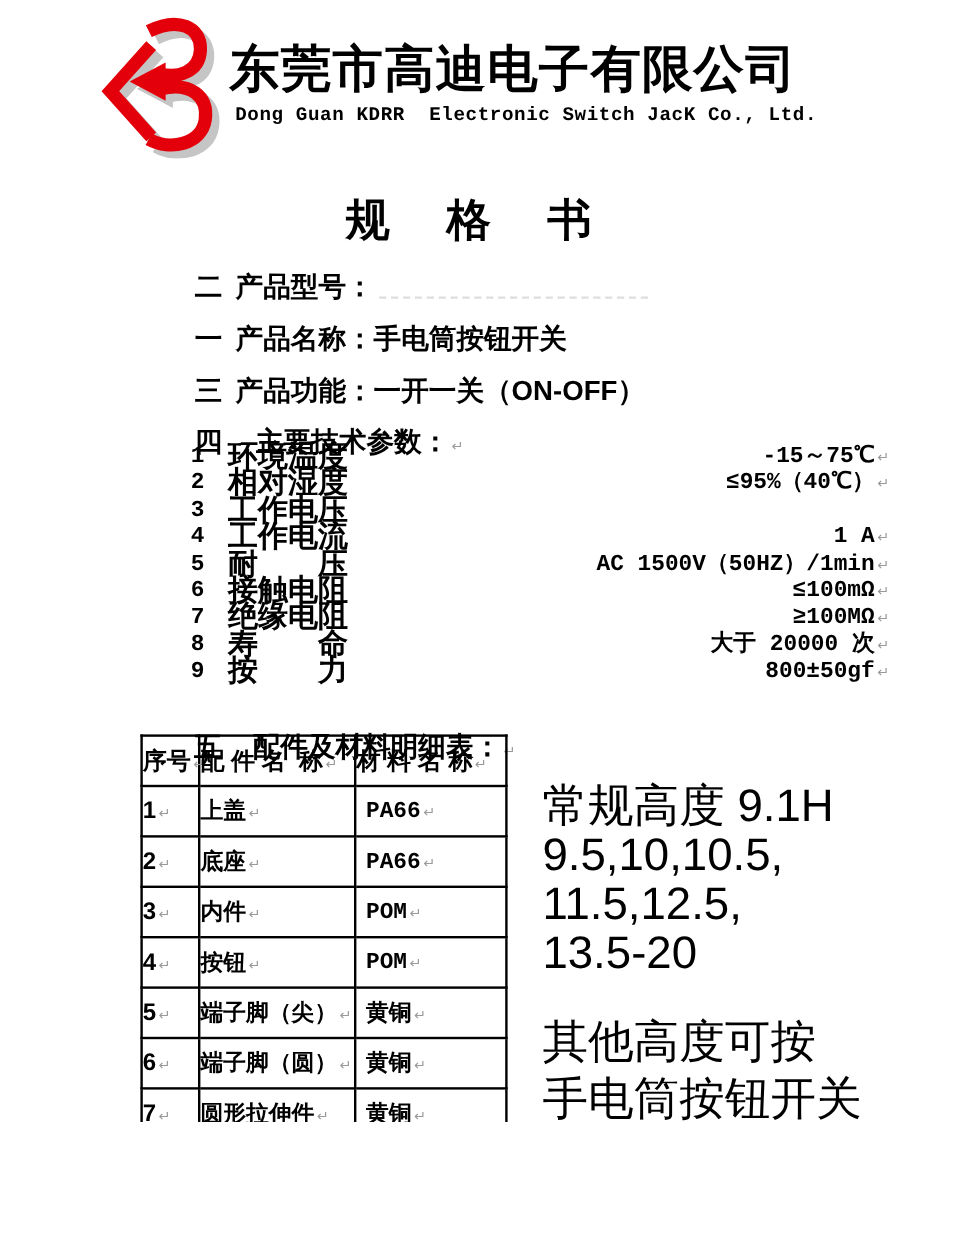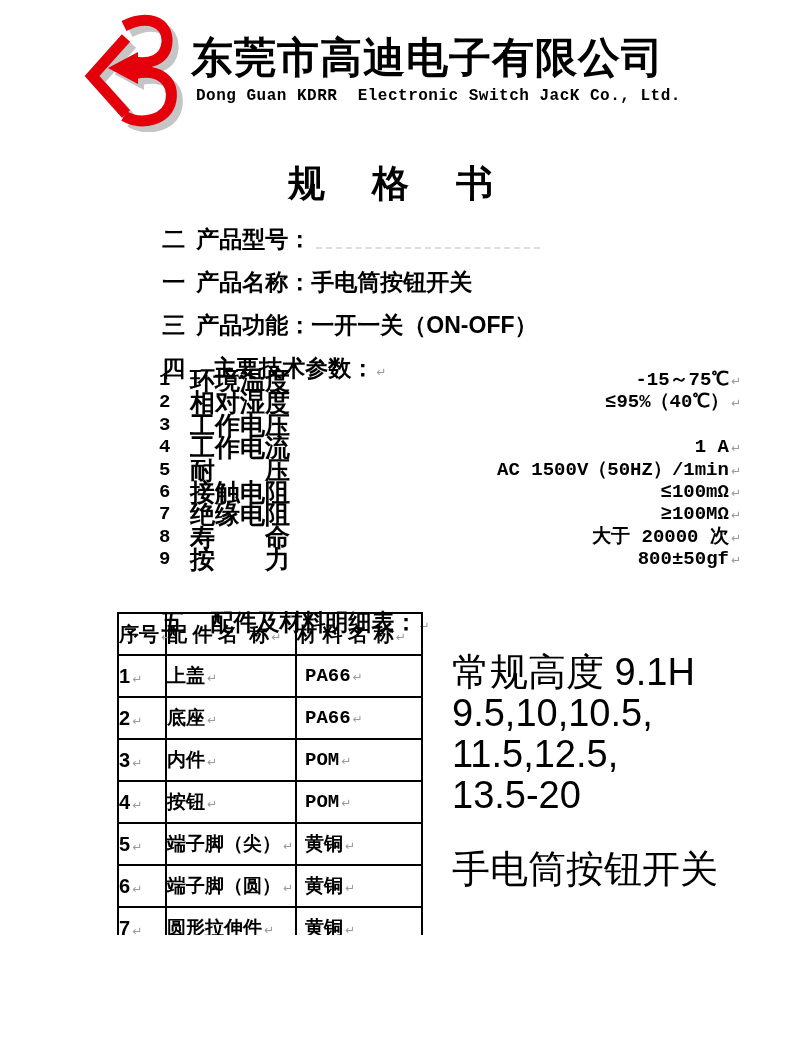--- a/index.html
+++ b/index.html
@@ -202,16 +202,17 @@
     </tbody>
   </table>
 
   <div class="note1">
     <div>常规高度 9.1H</div>
     <div>9.5,10,10.5,</div>
     <div>11.5,12.5,</div>
     <div>13.5-20</div>
   </div>
   <div class="note2">
+    <div>其他高度可按</div>
     <div>手电筒按钮开关</div>
   </div>
 
 </div>
 
 </body></html>

